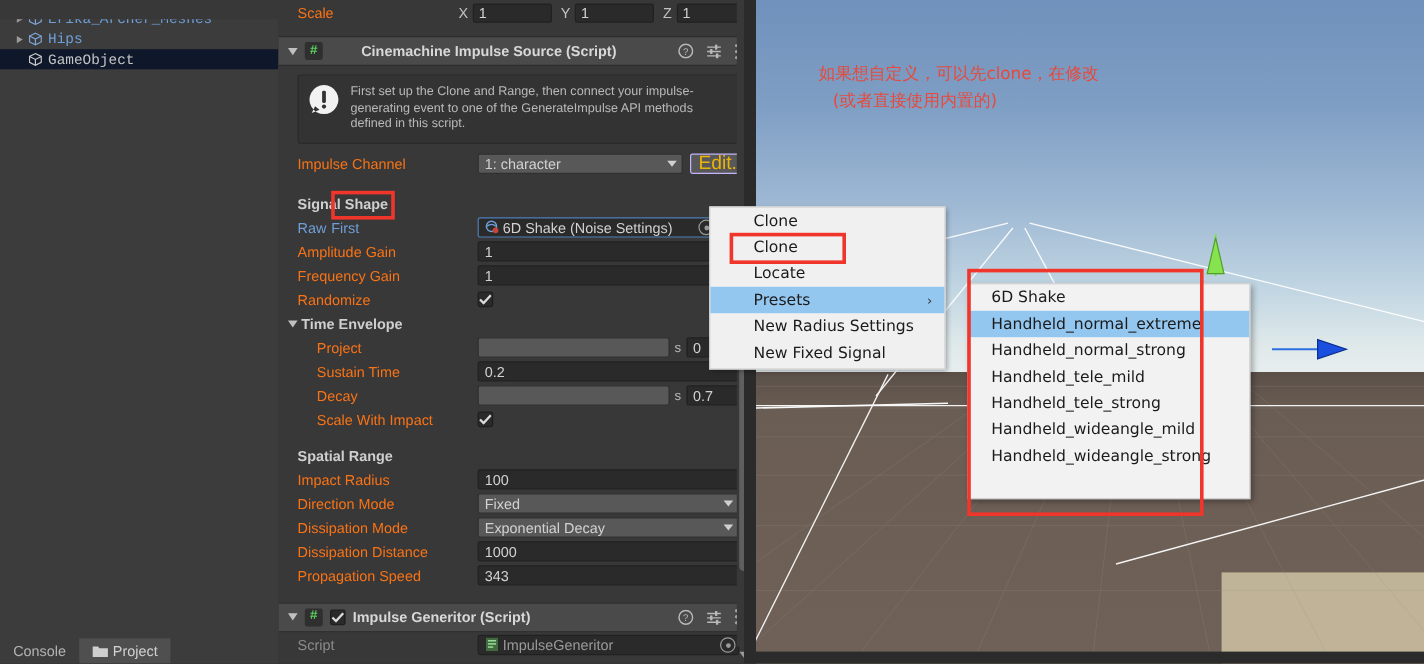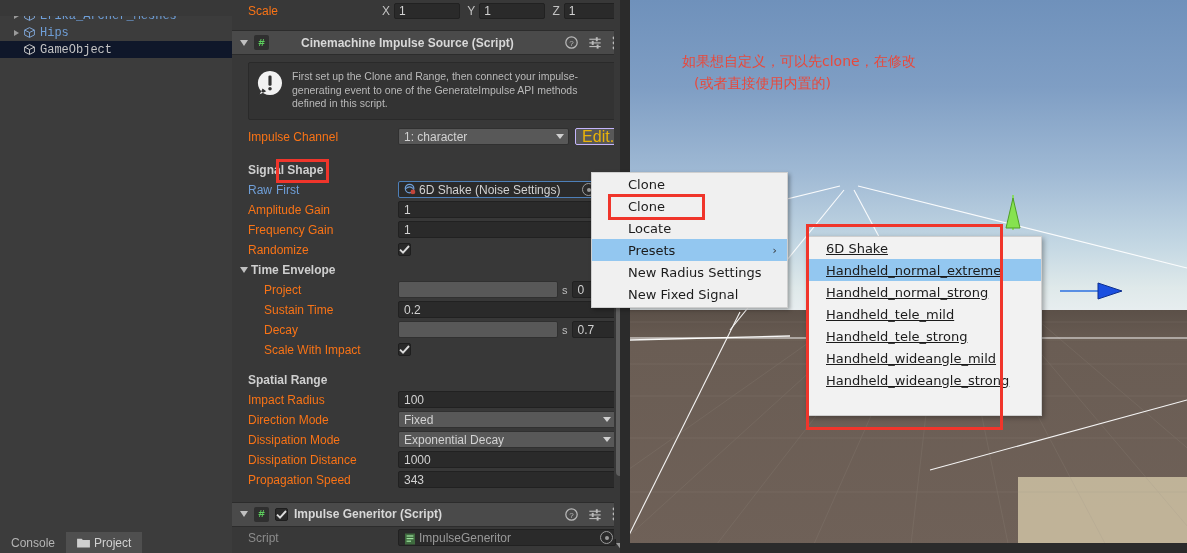--- a/index.html
+++ b/index.html
@@ -219,21 +219,20 @@
 
   #presets-menu {
     position: absolute; left: 806px; top: 236px; width: 236px; height: 180px;
     background: #f2f2f2; border: 1px solid #cfcfcf;
     box-shadow: 2px 2px 5px rgba(0,0,0,.32);
   }
   .pre-item {
     display: flex; align-items: center; height: 22px;
     padding-left: 19px; font-size: 13px; color: #1b1b1b;
     font-family: "DejaVu Sans", sans-serif;
-    text-decoration: underline;
   }
   .pre-item.hl { background: #93c7f0; }
 
   
   .redbox { position: absolute; border: 3px solid #f0352b; }
 </style>
 </head>
 <body>
 
 <div id="root">
@@ -477,21 +476,21 @@
                 <circle cx="2" cy="7" r="1.4"></circle>
                 <circle cx="2" cy="12" r="1.4"></circle>
               </g>
           </svg>
         </span>
       </div>
 
       <div class="row" style="height:22px">
         <span class="lbl dim">Script</span>
         <span class="fld obj" style="width:218px;border-color:#212121;color:#9a9a9a">
-          <span style="display:flex;align-items:flex-end;gap:3px;">
+          <span style="display:flex;align-items:flex-start;gap:3px;">
             <svg class="script-ico" viewBox="0 0 12 12">
               <rect x="1" y="0.5" width="10" height="11" fill="#3f6b3f"></rect>
               <rect x="2.6" y="2.4" width="6.8" height="1.2" fill="#9fe29f"></rect>
               <rect x="2.6" y="5" width="6.8" height="1.2" fill="#9fe29f"></rect>
               <rect x="2.6" y="7.6" width="4.4" height="1.2" fill="#9fe29f"></rect>
             </svg>
             <span>ImpulseGeneritor</span>
           </span>
           <span class="objpick">
               <i></i>

